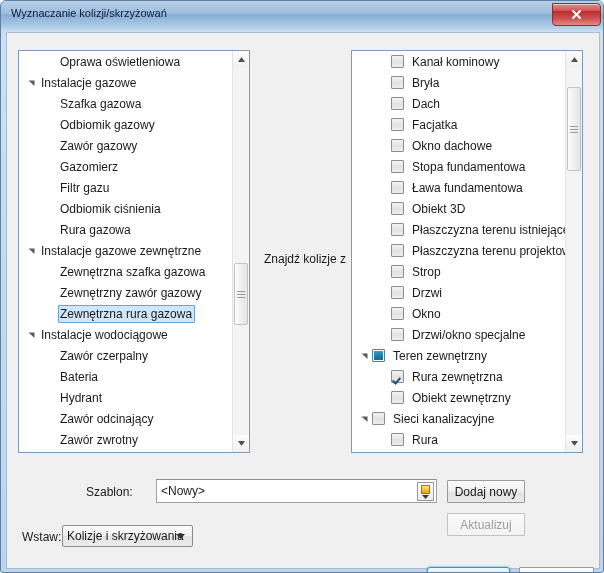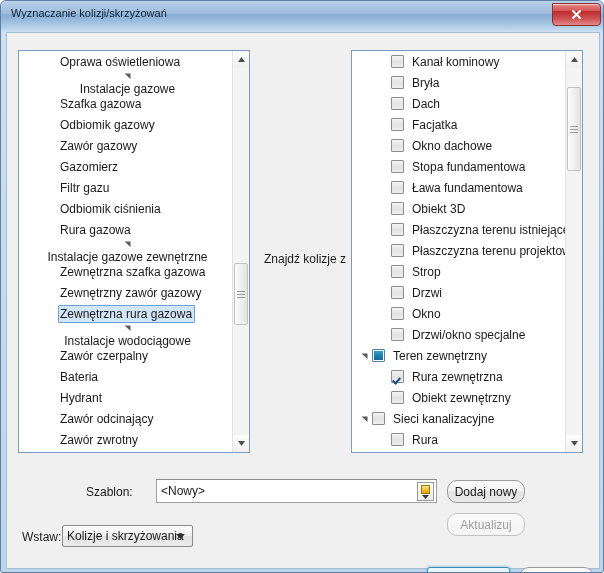--- a/index.html
+++ b/index.html
@@ -113,21 +113,21 @@
     line-height: 16px;
   }
   .row.selected .row-label {
     background: #d2e6f7;
     border: 1px solid #6ba3d6;
     padding: 0px 2px 0px 1px;
     border-radius: 1px;
   }
 
   
-  .ind0 { padding-left: 5px; flex-direction: column; }
+  .ind0 { padding-left: 5px; }
   .ind1 { padding-left: 24px; }
 
   
   .cb {
     width: 13px;
     height: 13px;
     min-width: 13px;
     box-sizing: border-box;
     border: 1px solid #8d8d8d;
     background: linear-gradient(to bottom, #f3f3f3 0%, #e2e2e2 55%, #eeeeee 100%);
@@ -257,21 +257,21 @@
     background: linear-gradient(to bottom, #ffe585 0%, #f5c026 55%, #e0a40e 100%);
     border: 1px solid #9c7a12;
     box-sizing: border-box;
   }
 
   .btn {
     position: absolute;
     box-sizing: border-box;
     background: linear-gradient(to bottom, #fbfbfb 0%, #f2f2f2 48%, #e3e3e3 52%, #e9e9e9 100%);
     border: 1px solid #9a9a9a;
-    border-radius: 10px;
+    border-radius: 1px;
     font-family: "Liberation Sans", sans-serif;
     font-size: 12px;
     color: #1a1a1a;
     display: flex;
     align-items: center;
     justify-content: center;
     padding: 0;
   }
   .btn.disabled {
     color: #9d9d9d;

